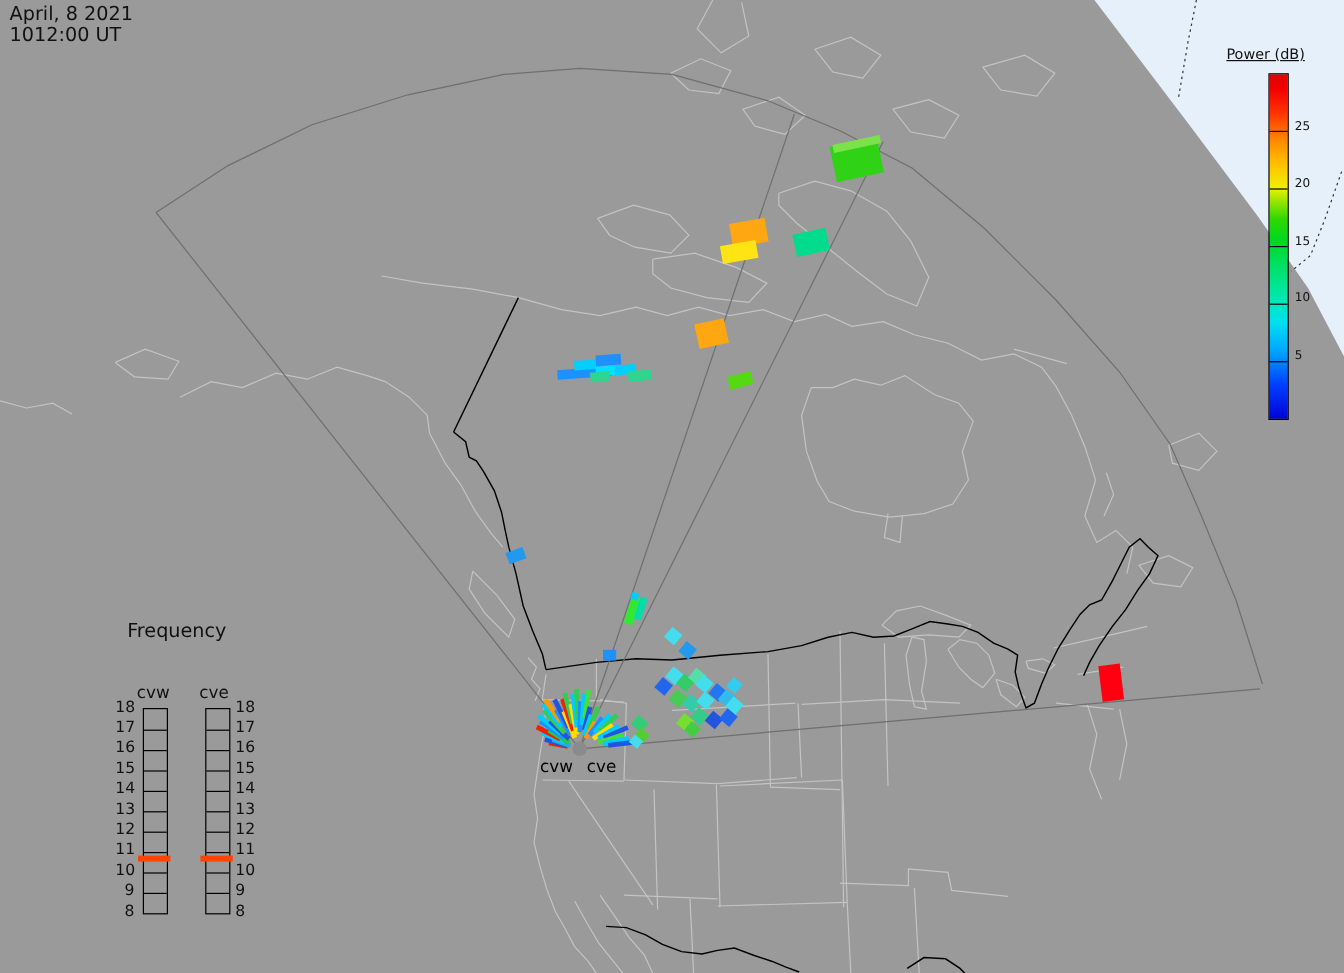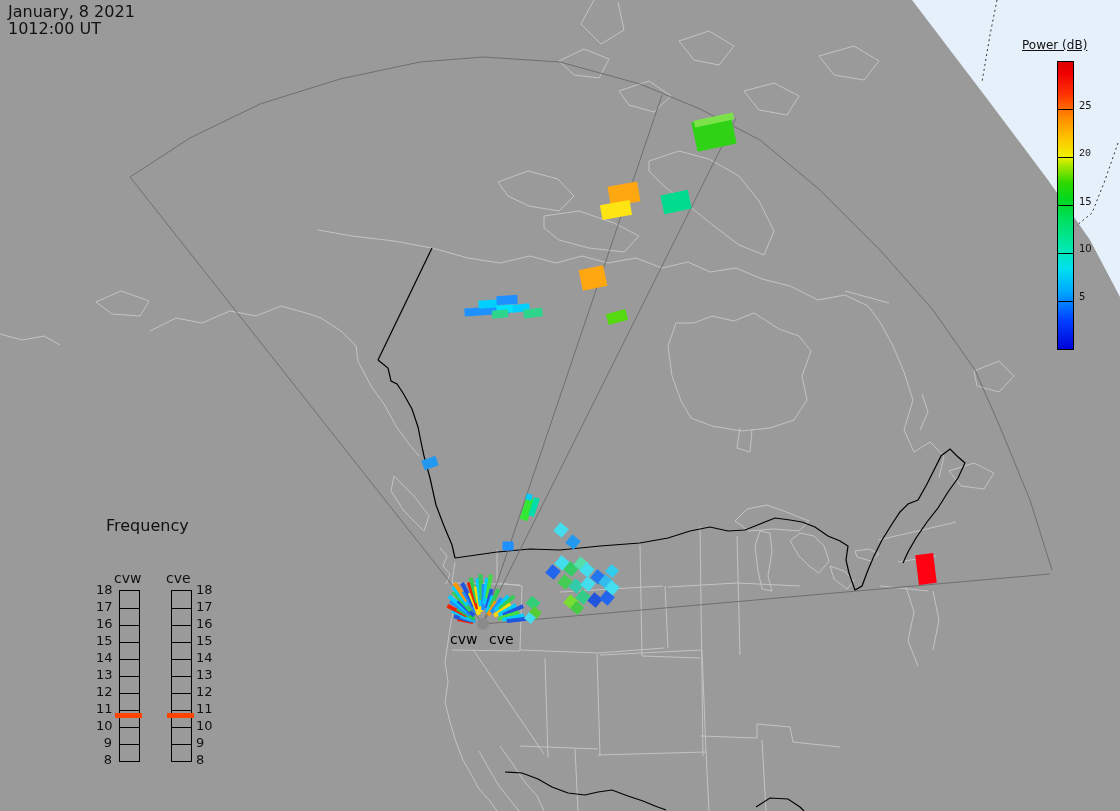--- a/index.html
+++ b/index.html
@@ -170,34 +170,34 @@
       <rect x="589.5" y="594.5" width="11" height="11" fill="#2255dd" transform="rotate(40 595 600)"></rect>
       <rect x="601.5" y="592.5" width="11" height="11" fill="#2266ee" transform="rotate(40 607 598)"></rect>
       <rect x="565.5" y="596.5" width="11" height="11" fill="#77dd33" transform="rotate(40 571 602)"></rect>
       <rect x="572" y="603" width="10" height="10" fill="#44cc44" transform="rotate(40 577 608)"></rect>
       <rect x="527.5" y="598" width="11" height="10" fill="#33cc77" transform="rotate(40 533 603)"></rect>
       <rect x="530" y="608.5" width="10" height="9" fill="#55cc33" transform="rotate(40 535 613)"></rect>
       <rect x="525.5" y="614" width="9" height="8" fill="#44ddee" transform="rotate(40 530 618)"></rect>
       <rect x="917" y="554" width="18" height="30" fill="#ff0011" transform="rotate(-7 926 569)"></rect>
     </svg>
 
-  <div class="txt" id="dateline"><span>January, 8 2021</span>
+  <div class="txt" id="dateline"><span>April, 8 2021</span>
 <span>1012:00 UT</span></div>
 
   <div class="txt" id="cbar-title" style="left:1022px;top:38px;">Power (dB)</div>
   <div id="colorbar" style="left: 1057px; top: 61px; width: 15px; height: 287px; background: linear-gradient(to top, rgb(0, 3, 216) 0%, rgb(0, 64, 255) 10%, rgb(0, 168, 255) 20%, rgb(0, 224, 240) 28%, rgb(0, 232, 176) 35%, rgb(0, 224, 96) 45%, rgb(0, 216, 32) 52%, rgb(48, 216, 0) 58%, rgb(168, 232, 0) 64%, rgb(240, 240, 0) 67%, rgb(255, 192, 0) 74%, rgb(255, 136, 0) 81%, rgb(255, 48, 0) 89%, rgb(240, 0, 0) 96%, rgb(224, 0, 0) 100%);">
       <div class="cbar-div" style="top: 47.3333px;"></div>
       <div class="cbar-div" style="top: 95.1667px;"></div>
       <div class="cbar-div" style="top: 143px;"></div>
       <div class="cbar-div" style="top: 190.833px;"></div>
       <div class="cbar-div" style="top: 238.667px;"></div>
     </div>
   <div id="cbar-ticks">
       <div class="cbar-tick" style="left: 1079px; top: 99.8333px;">25</div>
-      <div class="cbar-tick" style="left: 1079px; top: 147.667px; font-family: Liberation Mono, monospace;">20</div>
+      <div class="cbar-tick" style="left: 1079px; top: 147.667px;">20</div>
       <div class="cbar-tick" style="left: 1079px; top: 195.5px;">15</div>
       <div class="cbar-tick" style="left: 1079px; top: 243.333px;">10</div>
       <div class="cbar-tick" style="left: 1079px; top: 291.167px;">5</div>
     </div>
 
   <div class="txt" id="freq-title" style="left:106px;top:516px;">Frequency</div>
   <div id="freq-legend">
       <div class="freq-col-label" style="left: 114px; top: 570px;">cvw</div>
       <div class="freq-bar" style="left: 119px; top: 590px; width: 19px; height: 170px;">
         <div class="freq-seg" style="top: 16.5px;"></div>

